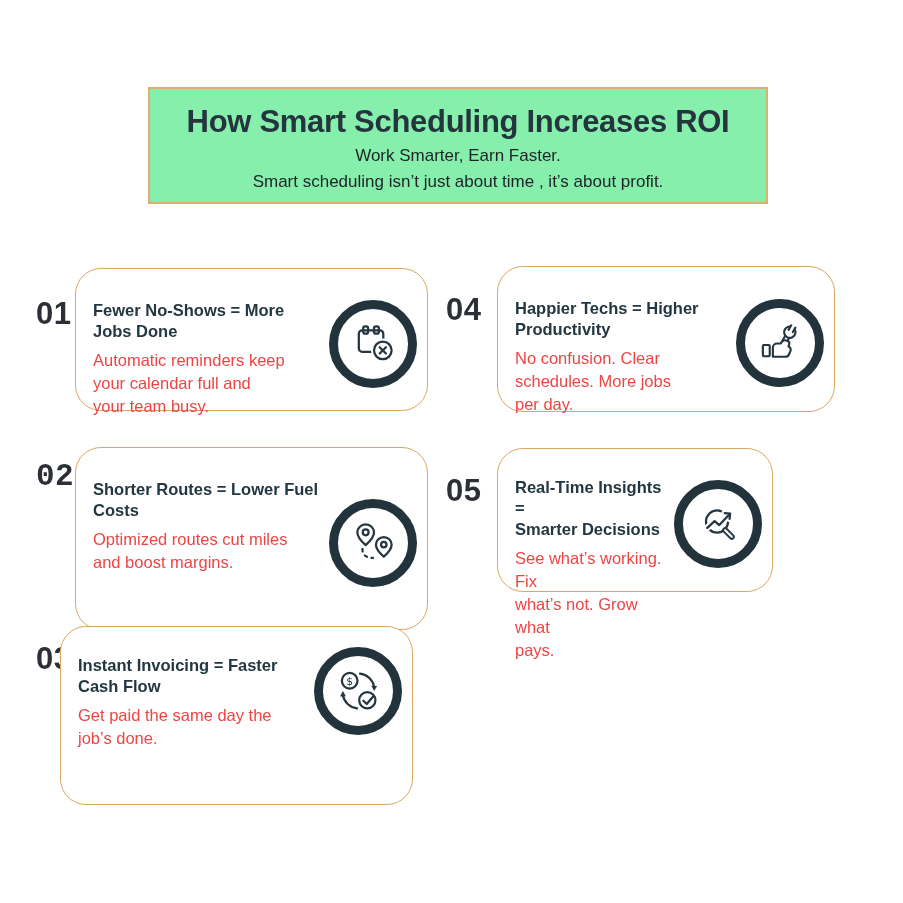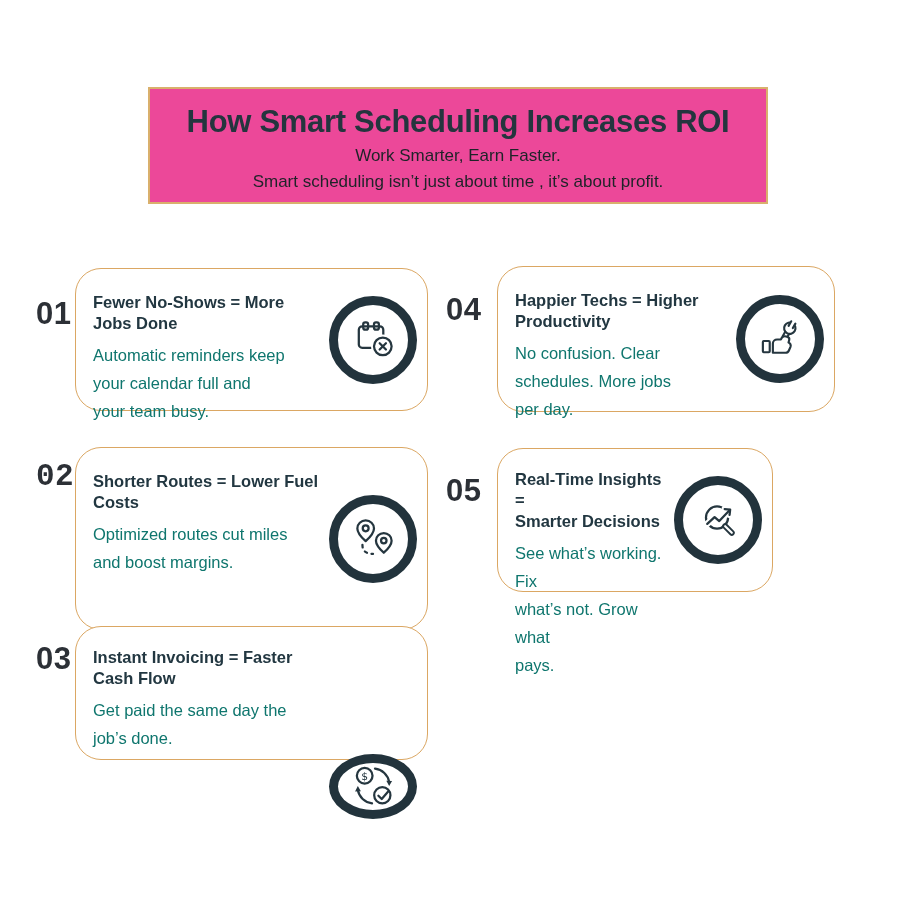--- a/index.html
+++ b/index.html
@@ -5,21 +5,21 @@
   * { margin:0; padding:0; box-sizing:border-box; }
   html,body { background:#ffffff; }
   body { font-family:"Liberation Sans", sans-serif; }
   .canvas {
     position:relative; width:903px; height:903px; background:#ffffff;
     overflow:hidden; margin:0 auto;
   }
   
   .header {
     position:absolute; left:148px; top:87px; width:620px; height:117px;
-    border:2px solid #d9b06c; background:#ec4899; text-align:center;
+    border:2px solid #d9b06c; background:#86efac; text-align:center;
     padding-top:14px;
   }
   .header h1 {
     font-size:31px; font-weight:700; color:#24353e; letter-spacing:-0.3px;
     line-height:38px;
   }
   .header .sub {
     margin-top:2px; font-size:17px; line-height:26px; color:#1e2328;
     white-space:pre-line;
   }
@@ -31,35 +31,35 @@
   }
   .n1 { left:36px;  top:296px; }
   .n2 { left:36px;  top:459px;font-family:Liberation Mono, monospace; }
   .n3 { left:36px;  top:641px; }
   .n4 { left:446px; top:292px; }
   .n5 { left:446px; top:473px; }
   
   .card {
     position:absolute; border:1.6px solid #dba763; border-radius:26px;
     background:#ffffff; display:flex; align-items:center;
-    padding:10px 10px 10px 17px;
+    padding:18px 10px 10px 17px;
   }
   .c1 { left:75px;  top:268px; width:353px; height:143px; }
   .c2 { left:75px;  top:447px; width:353px; height:183px; }
-  .c3 { left:75px;  top:626px; width:353px; height:134px;flex-direction:column; }
+  .c3 { left:60px;  top:626px; width:353px; height:179px; }
   .c4 { left:497px; top:266px; width:338px; height:146px; }
   .c5 { left:497px; top:448px; width:276px; height:144px; }
   .card-text { width:242px; align-self:flex-start; padding-top:13px; }
   .c3 .card-text, .c5 .card-text { padding-top:10px; }
   .card-title {
     font-size:16.5px; font-weight:700; color:#223741; line-height:21px;
     margin-bottom:7px; white-space:pre-line;
   }
   .card-desc {
-    font-size:16.5px; color:#0f766e; line-height:28px; white-space:pre-line;
+    font-size:16.5px; color:#ef4444; line-height:23px; white-space:pre-line;
   }
   .icon-ring {
     width:88px; height:88px; min-width:88px; border:9px solid #22333c;
     border-radius:50%; background:#ffffff; margin-left:auto;
     display:flex; align-items:center; justify-content:center;
   }
   .c3 .icon-ring { align-self:flex-start; margin-top:2px; }
   .icon-ring svg { display:block; }
 </style>
 </head>

